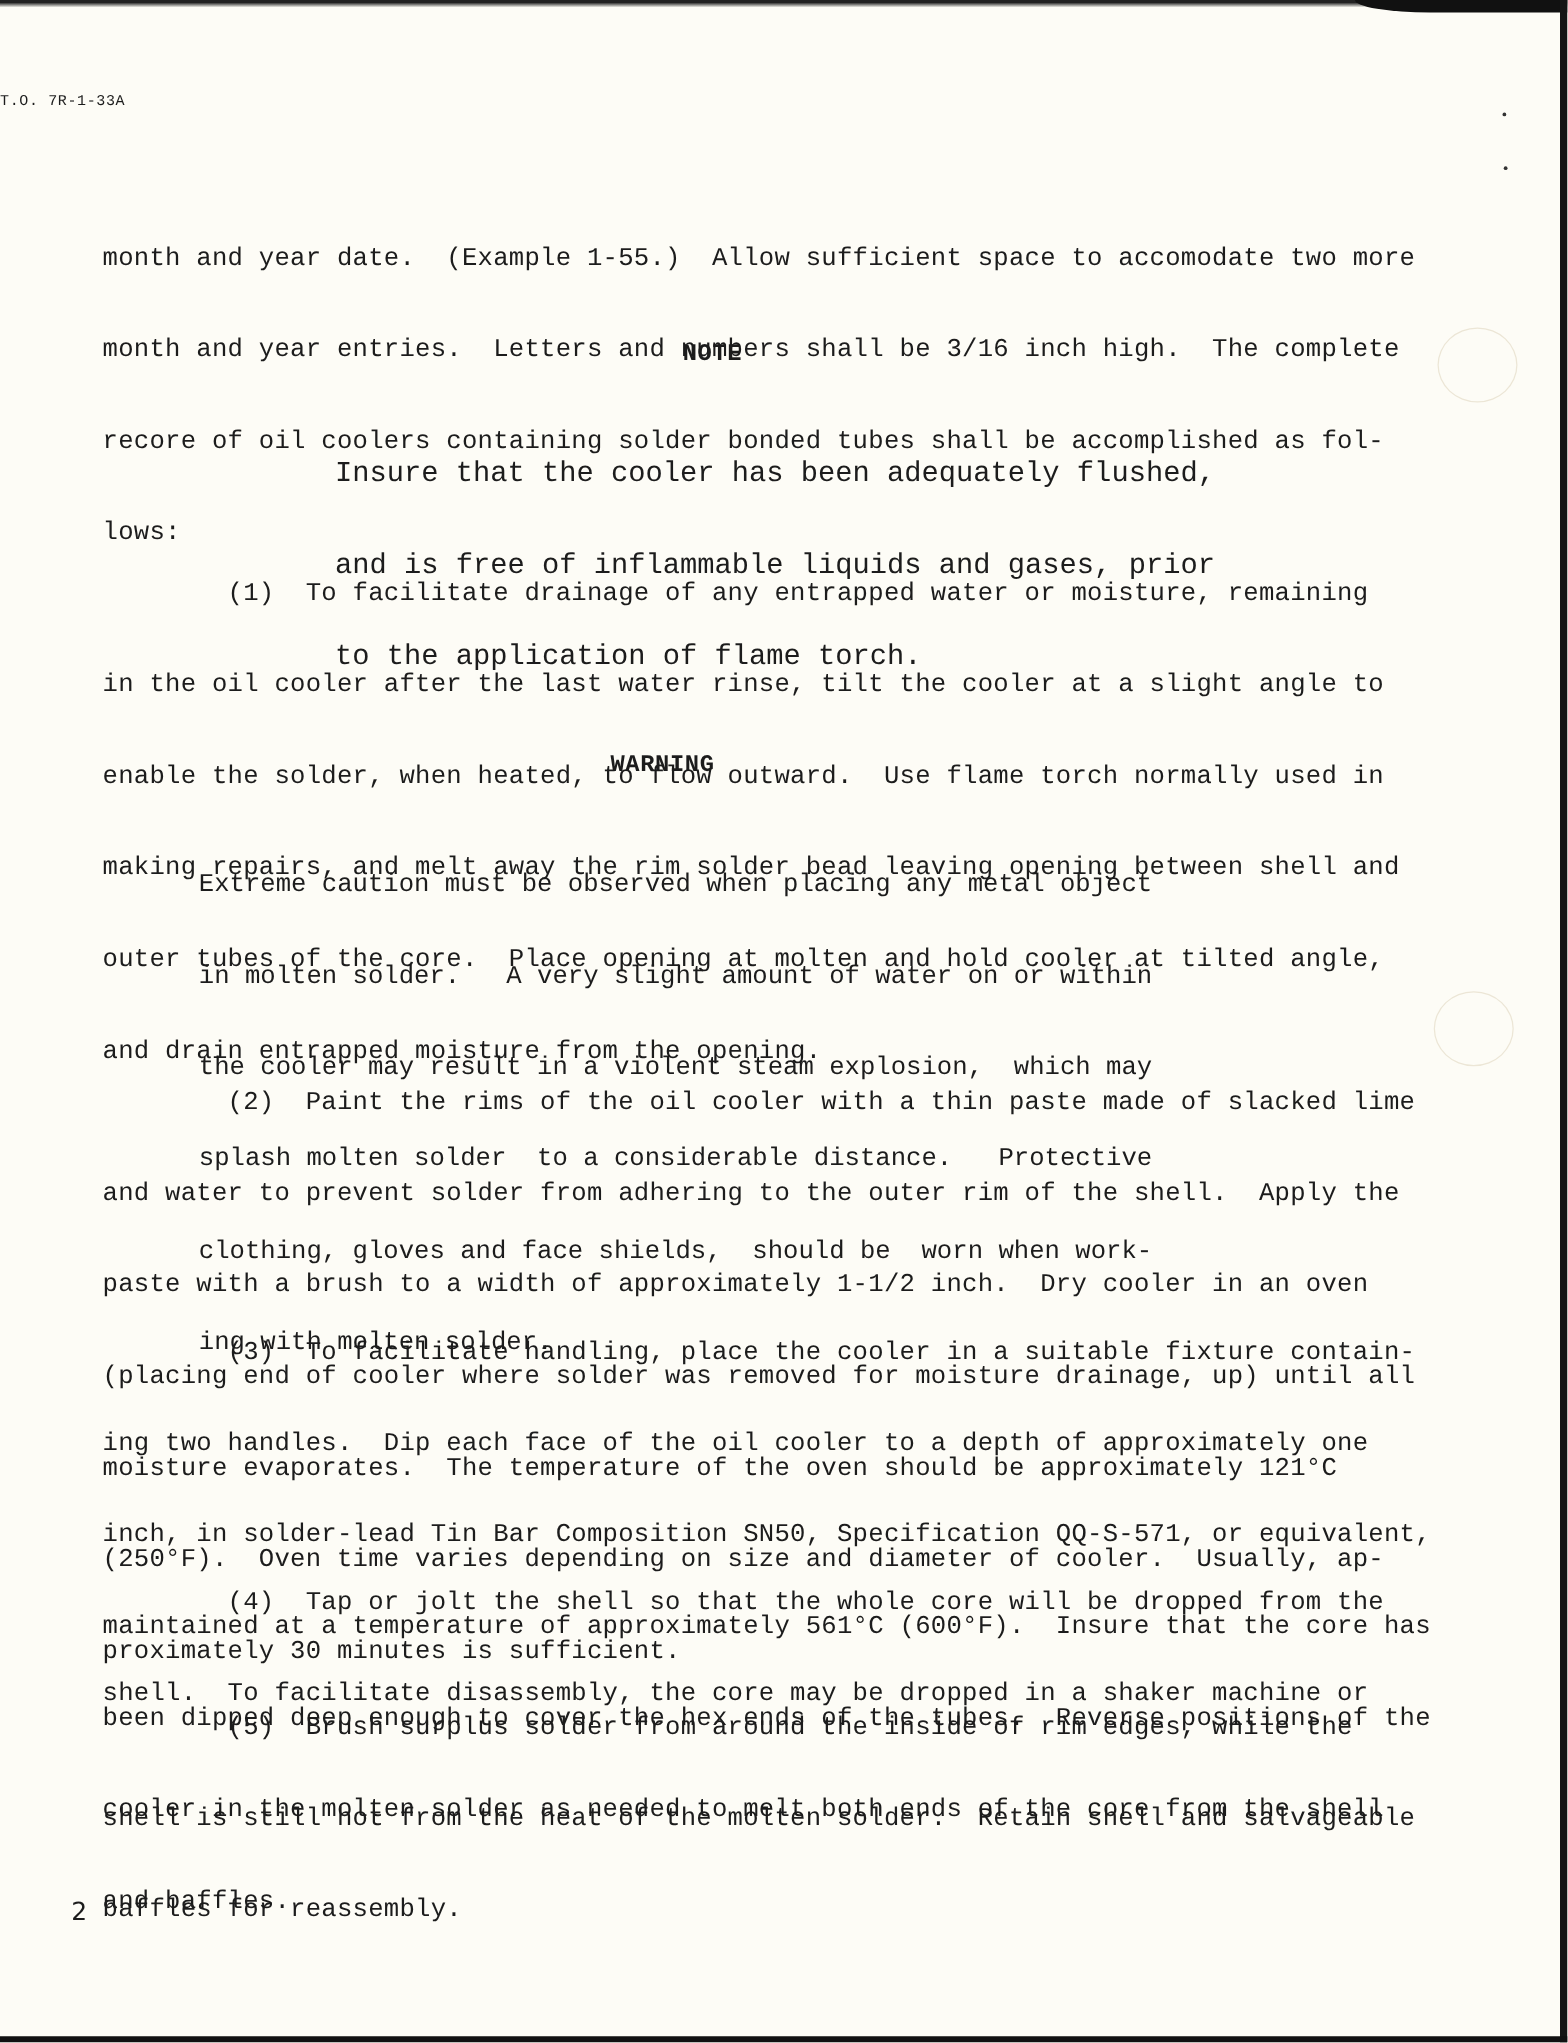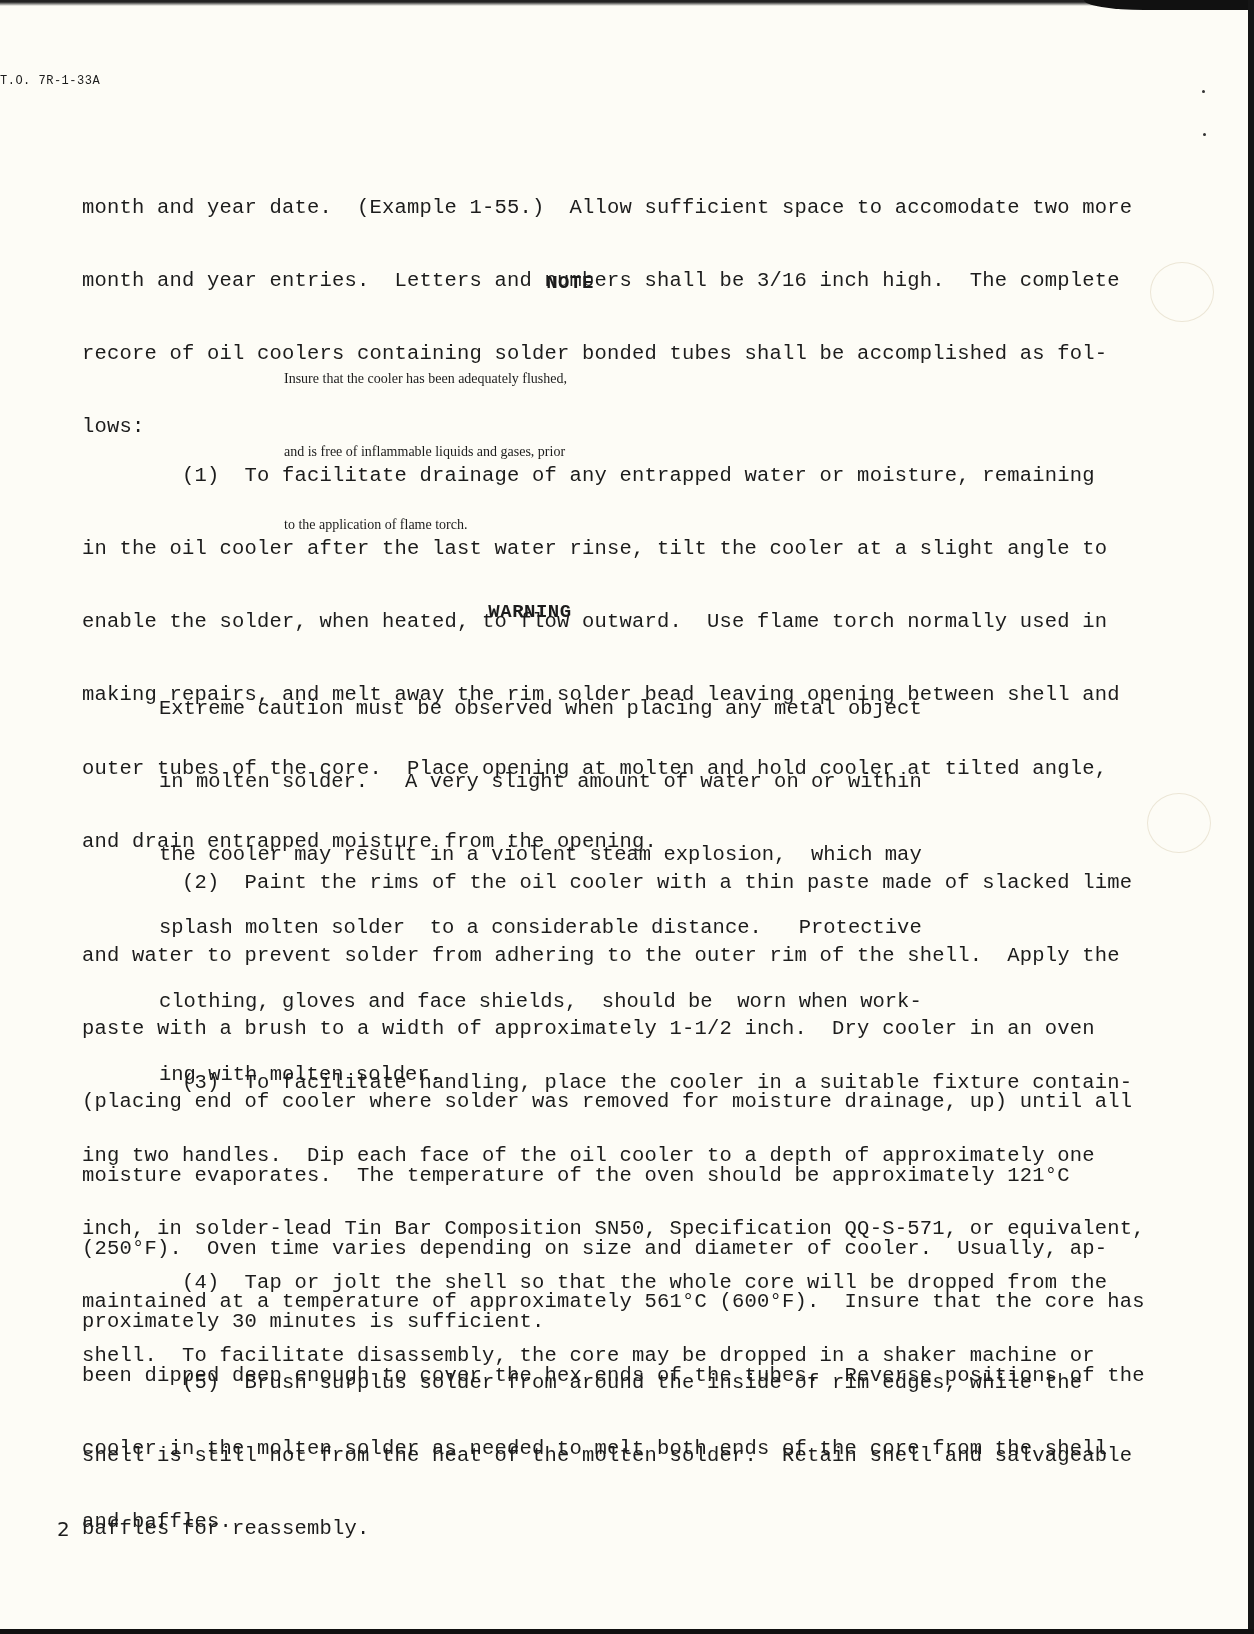--- a/index.html
+++ b/index.html
@@ -33,21 +33,21 @@
       font-size: 12px; letter-spacing: 0.5px;
     }
     .para {
       position: absolute; left: 58px; width: 1070px;
       font-size: 20.5px; line-height: 24.4px; white-space: pre; letter-spacing: 0.2px; margin-left: 24px;
     }
     .heading {
       position: absolute; left: 0; width: 1140px; text-align: center;
       font-size: 19px; font-weight: bold; letter-spacing: 0.5px;
     }
-    .note-body { position: absolute; left: 284px; font-size: 14px; line-height: 24.4px; white-space: pre; font-family: Liberation Serif, serif; }
+    .note-body { position: absolute; left: 268px; font-size: 23px; line-height: 24.4px; white-space: pre; }
     .warning-body { position: absolute; left: 159px; font-size: 20.5px; line-height: 24.4px; white-space: pre; }
     .page-number { position: absolute; left: 57px; top: 1517px; font-size: 20px; font-family: "DejaVu Sans", sans-serif; }
   </style>
 </head>
 <body>
 
 <div class="scan-top"></div>
 <div class="scan-top-right"></div>
 <div class="scan-right"></div>
 <div class="scan-bottom"></div>

